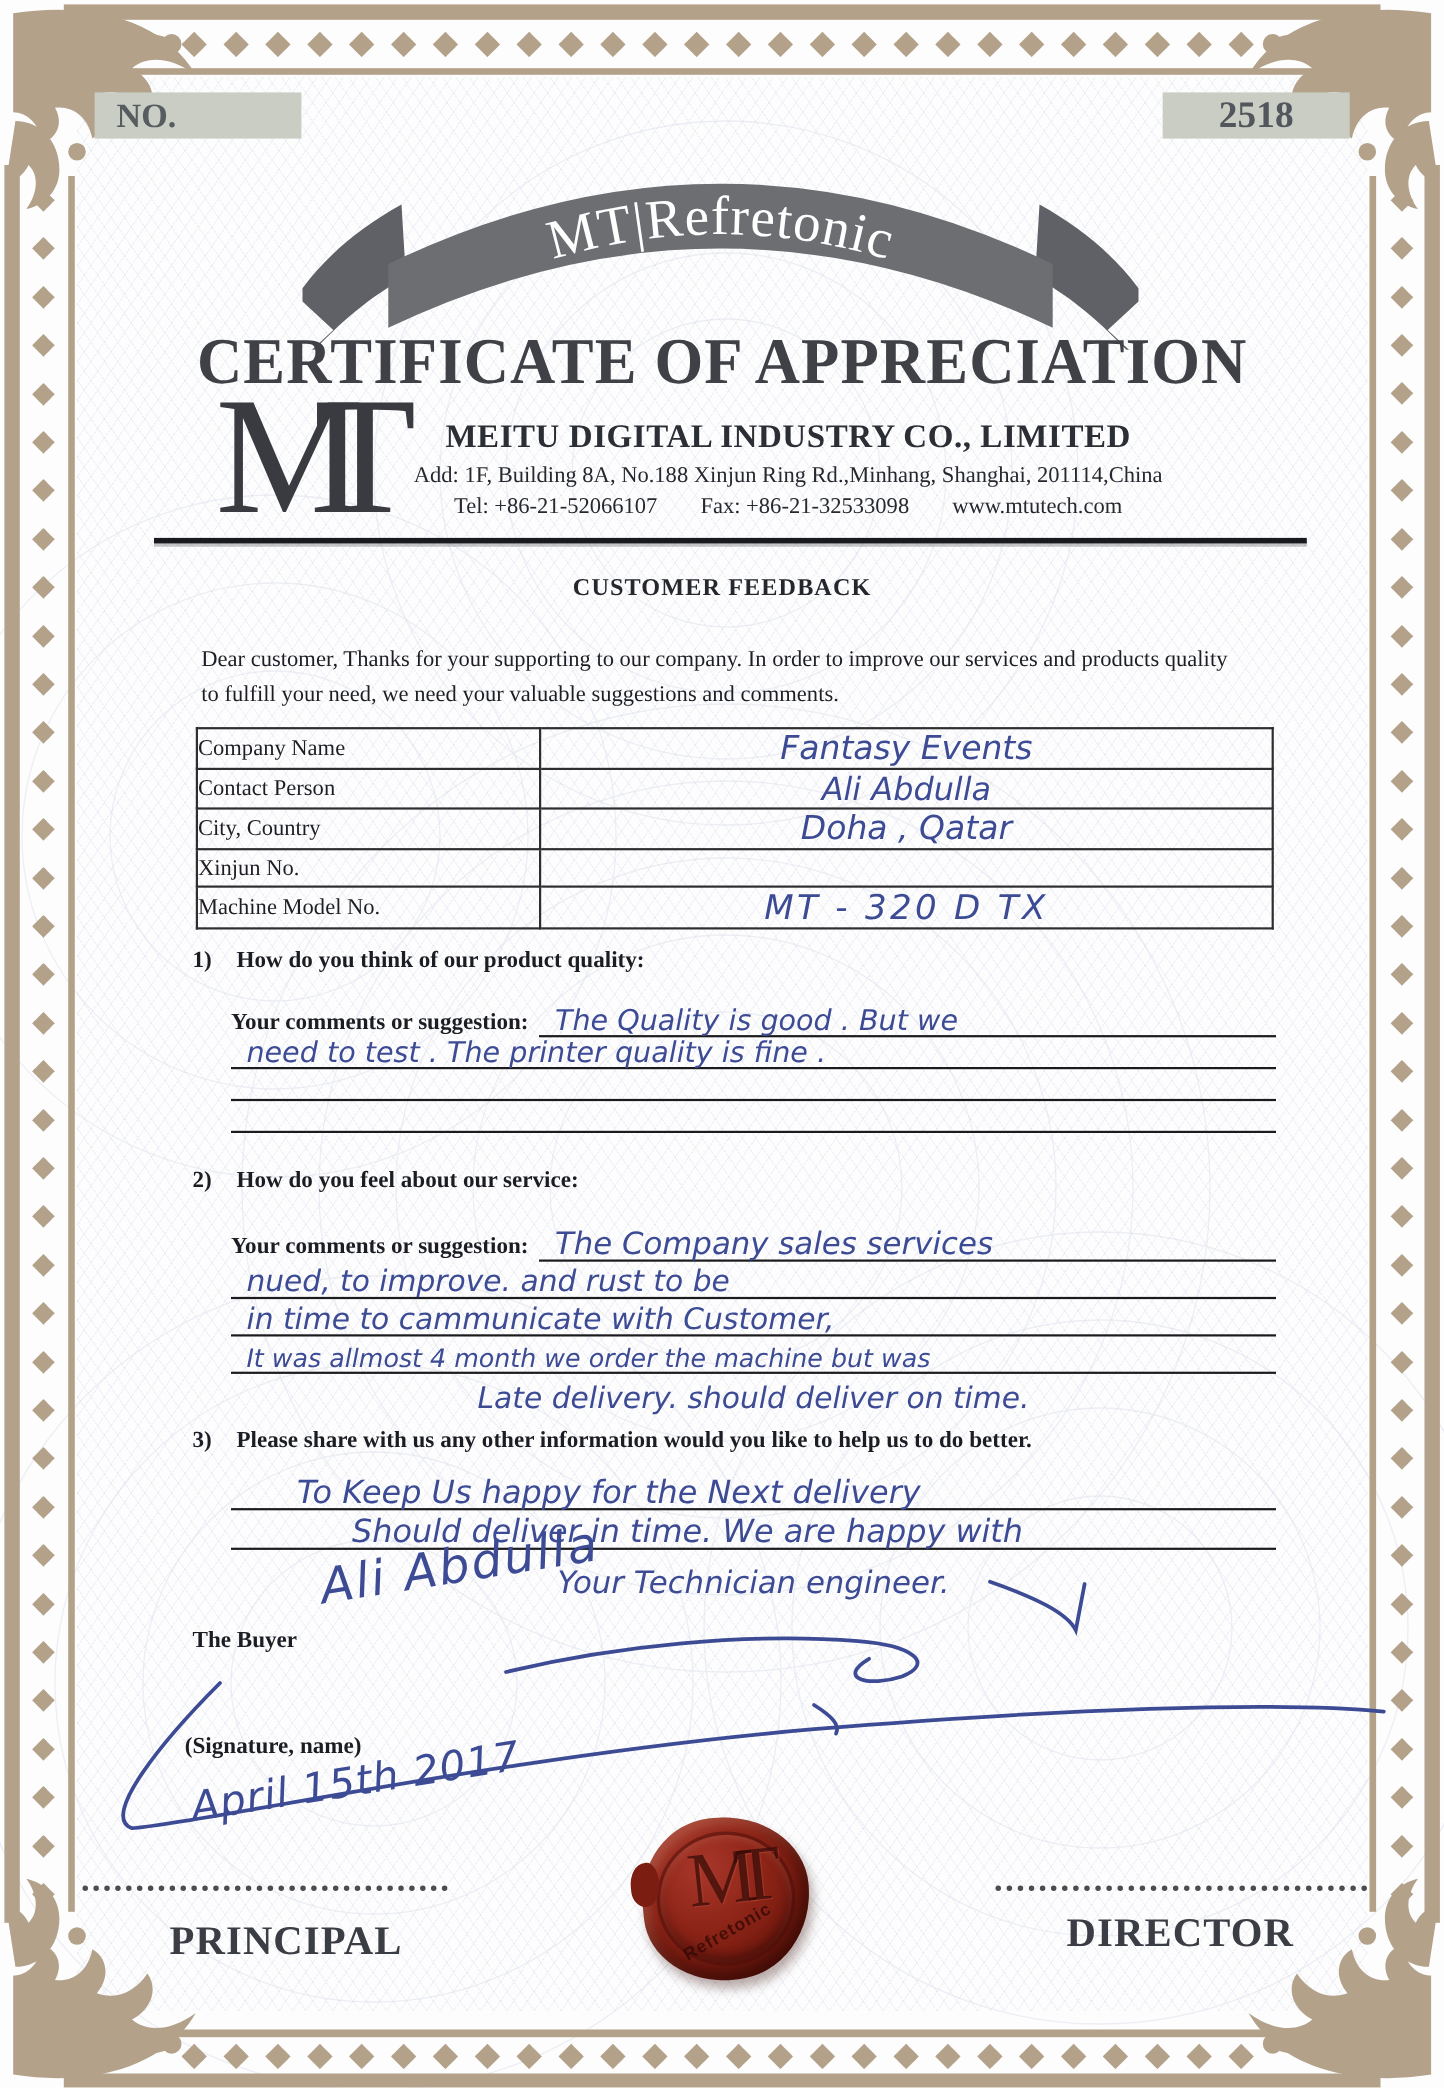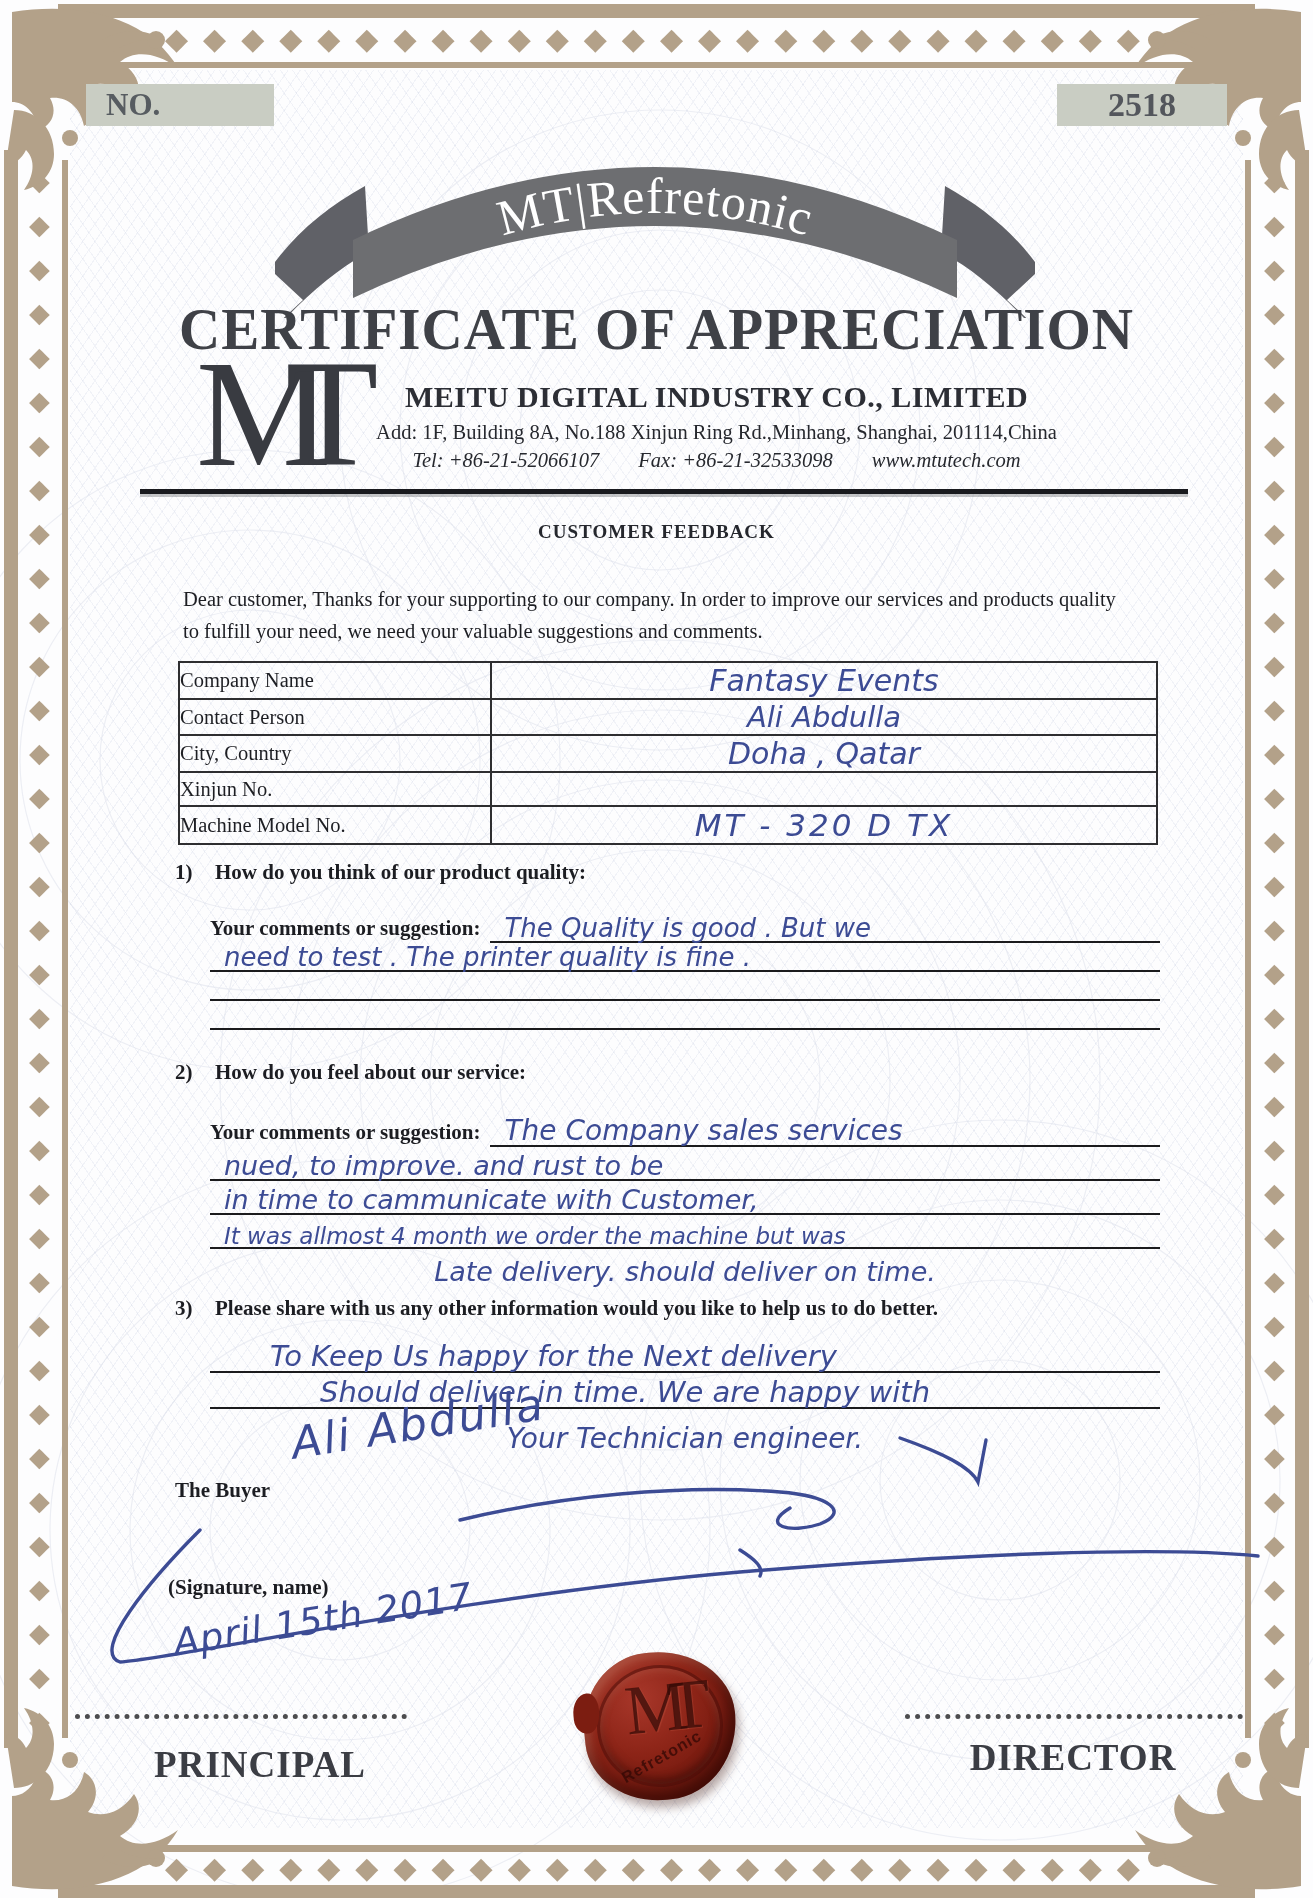--- a/index.html
+++ b/index.html
@@ -68,26 +68,26 @@
   .mt-logo {
     position:absolute; left:196px; top:338px; width:230px; height:150px;
     font-size:152px; color:#393b41; letter-spacing:-0.30em; line-height:1;
   }
   .company { position:absolute; top:380px; left:240px; right:120px; text-align:center;
     font-size:30px; font-weight:bold; color:#2c2e35; letter-spacing:.5px; }
   .address { position:absolute; top:421px; left:240px; right:120px; text-align:center;
     font-size:20.5px; color:#26282e; }
   .telfax  { position:absolute; top:449px; left:240px; right:120px; text-align:center;
     font-size:20.5px; color:#26282e; }
-  .telfax span { margin:0 17px;font-style:italic; }
+  .telfax span { margin:0 17px; }
   .head-rule { position:absolute; top:489px; left:140px; right:125px; height:5px;
     background:#191a1e; box-shadow:0 3px 0 rgba(25,26,30,.25); }
 
   .fb-heading { position:absolute; top:521px; left:0; right:0; text-align:center;
-    font-size:19px; font-weight:bold; color:#25272d; letter-spacing:1px; }
+    font-size:22px; font-weight:bold; color:#25272d; letter-spacing:1px; }
   .intro { position:absolute; top:583px; left:183px; width:952px;
     font-size:20.5px; line-height:1.58; color:#1d1e23; }
 
   
   .info-table { position:absolute; top:661px; left:178px; width:980px;
     border-collapse:collapse; }
   .info-table td { border:2px solid #2e2e30; height:34px; font-size:20.5px; color:#1d1e23; }
   .info-table td.lbl { width:312px; }
   .info-table td.val { text-align:center; }
 

